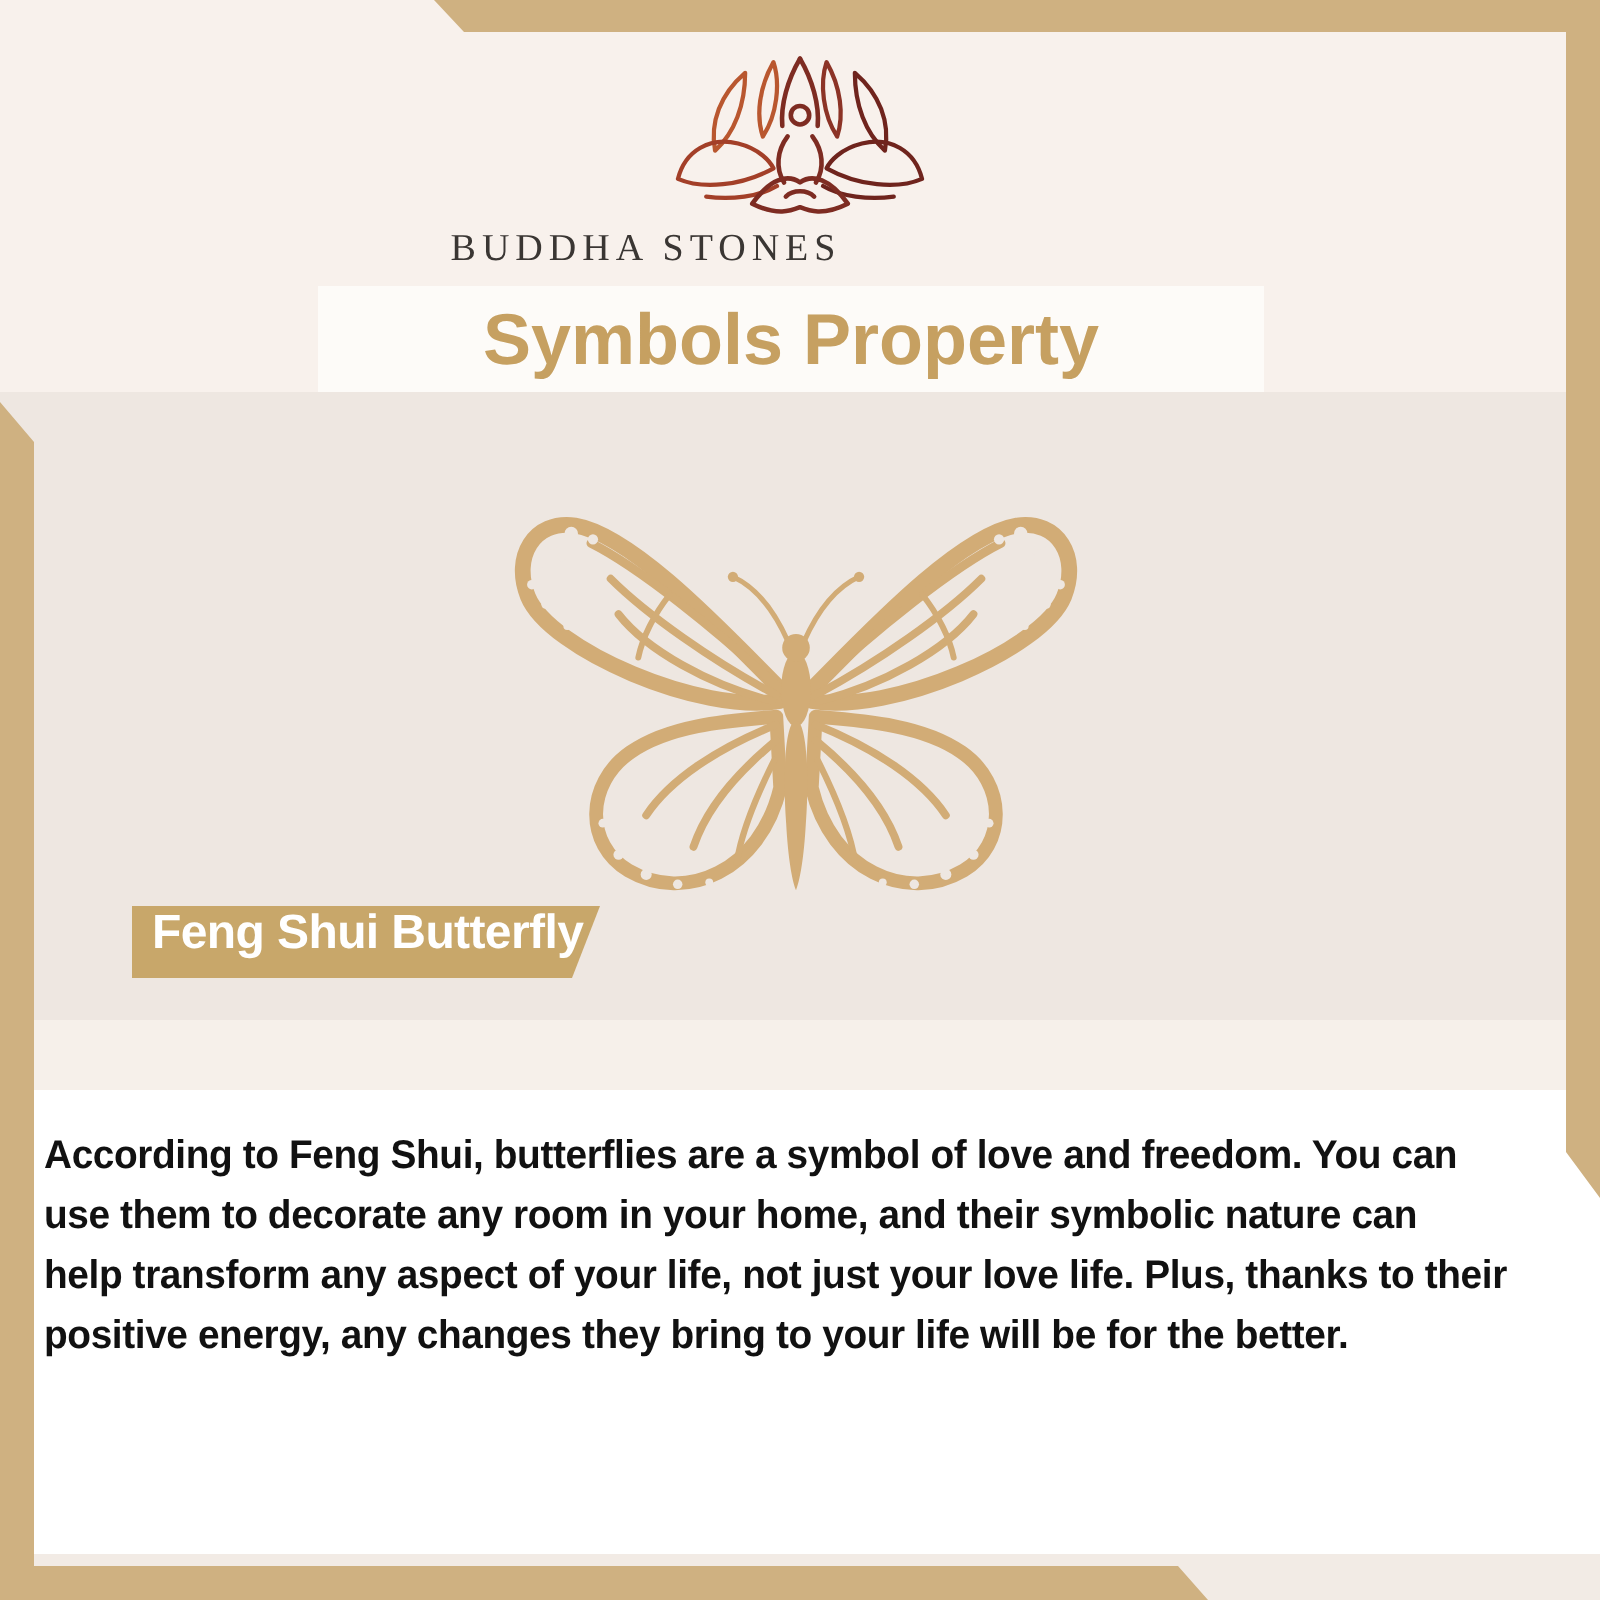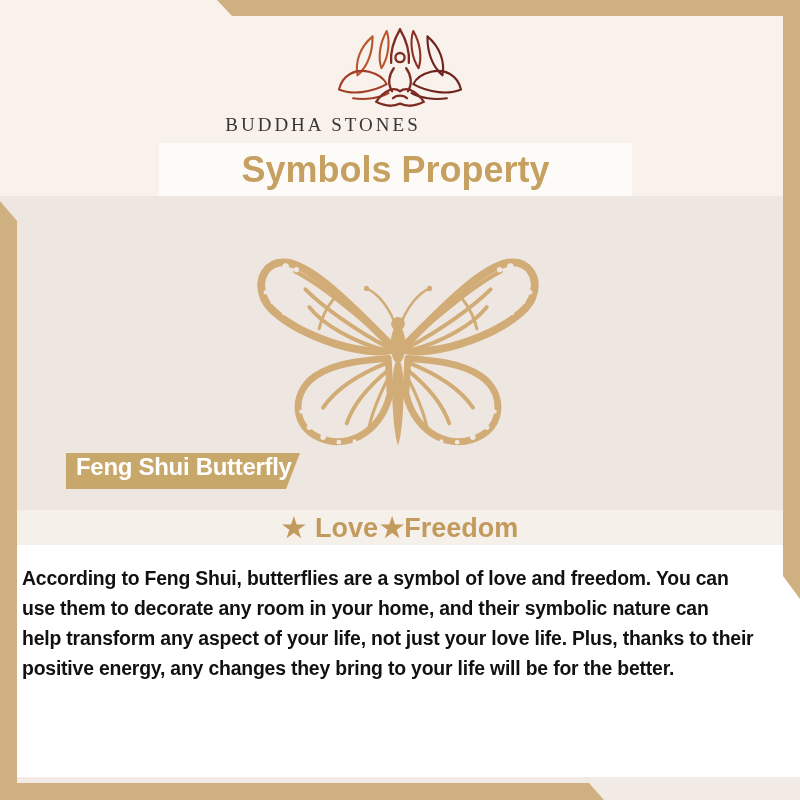--- a/index.html
+++ b/index.html
@@ -145,23 +145,20 @@
 
   <svg class="frame-svg" viewBox="0 0 800 800" aria-hidden="true">
     <polygon class="frame-poly" points="217,0 800,0 800,599 783,576 783,16 232,16"></polygon>
     <polygon class="frame-poly" points="0,201 17,221 17,783 589,783 604,800 0,800"></polygon>
   </svg>
 
   <div class="label-bar">
     <span>Feng Shui Butterfly</span>
   </div>
 
-  <div class="subheading">
-    <span class="star1">★</span><span>Love</span><span class="star2">★</span><span>Freedom</span>
-  </div>
 
   <div class="body-text">
     <div class="body-line">According to Feng Shui, butterflies are a symbol of love and freedom. You can</div>
     <div class="body-line">use them to decorate any room in your home, and their symbolic nature can</div>
     <div class="body-line">help transform any aspect of your life, not just your love life. Plus, thanks to their</div>
     <div class="body-line">positive energy, any changes they bring to your life will be for the better.</div>
   </div>
 
 </div>
 

